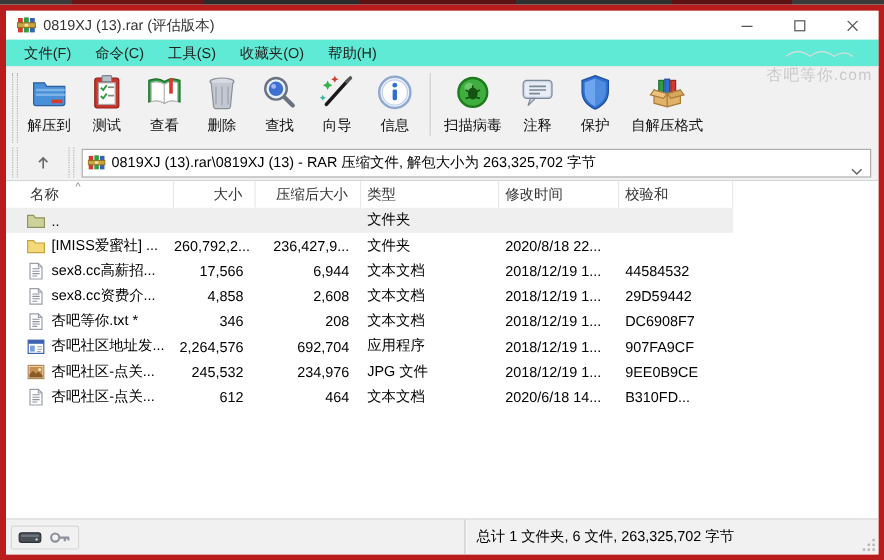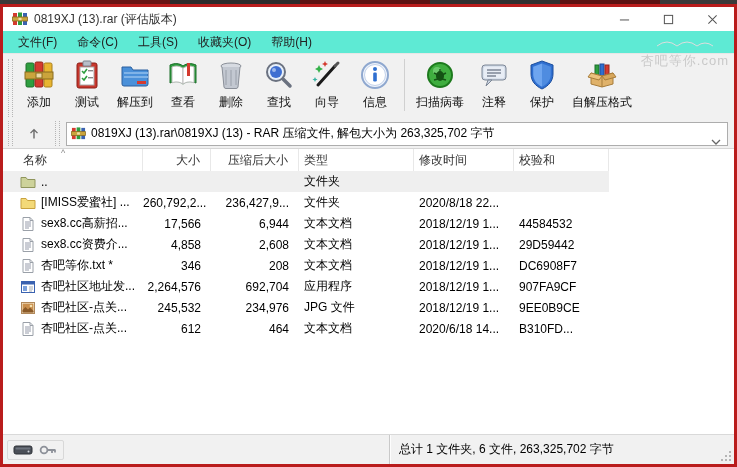--- a/index.html
+++ b/index.html
@@ -1,20 +1,20 @@
 <!DOCTYPE html>
 <html><head>
 <meta charset="utf-8">
 <style>
   * { margin:0; padding:0; box-sizing:border-box; }
   html,body { width:737px; height:467px; overflow:hidden; background:#d9d9d9;
     font-family:"Liberation Sans", sans-serif; }
   .page-edge { height:4px; width:737px;
     background:linear-gradient(90deg,#3a3a3a 0 60px,#6a1414 60px 170px,#2b2b2b 170px 300px,#5c1212 300px 430px,#303030 430px 560px,#5c1212 560px 660px,#3a3a3a 660px 737px); }
-  .window { position:relative; width:737px; height:463px; border:3px solid #b91c1c;
+  .window { position:relative; width:737px; height:463px; border:5px solid #b91c1c;
     background:#fff; display:flex; flex-direction:column; }
 
   
   .titlebar { height:24px; display:flex; align-items:center; padding-left:9px; background:#fff; flex:0 0 auto; }
   .titlebar .app-icon { width:16px; height:16px; flex:0 0 auto; }
   .titlebar .title { margin-left:6px; font-size:12px; color:#333; white-space:nowrap; }
   .win-controls { margin-left:auto; display:flex; height:100%; }
   .win-btn { width:44px; height:100%; display:flex; align-items:center; justify-content:center; }
   .win-btn svg { width:11px; height:11px; }
 
@@ -117,50 +117,40 @@
   <div class="menubar" id="menubar">
       <div class="menu-item">文件(F)</div>
       <div class="menu-item">命令(C)</div>
       <div class="menu-item">工具(S)</div>
       <div class="menu-item">收藏夹(O)</div>
       <div class="menu-item">帮助(H)</div>
     </div>
 
   <div class="toolbar" id="toolbar">
     <div class="gripper"></div>
-  <div class="tb-btn">
-        <span class="tb-icon"><svg viewBox="0 0 32 32">
-            <rect x="3" y="4" width="8" height="24" rx="1.5" fill="#2e9e3f" stroke="#1c6e2a"></rect>
-            <rect x="12" y="3" width="8" height="25" rx="1.5" fill="#d43a2f" stroke="#93241d"></rect>
-            <rect x="21" y="4" width="8" height="24" rx="1.5" fill="#e8b531" stroke="#a97f1c"></rect>
-            <rect x="2" y="13" width="28" height="7" fill="#caa43c" stroke="#8a6c1e"></rect>
-            <rect x="13" y="14" width="6" height="5" fill="#e9d9a6" stroke="#8a6c1e"></rect>
-          </svg></span>
-        <span class="tb-label">添加</span>
+      <div class="tb-btn">
+        <span class="tb-icon"><svg viewBox="0 0 32 32">
+            <path d="M3 8 h9 l2 3 h15 v14 a2 2 0 0 1 -2 2 H5 a2 2 0 0 1 -2 -2 z" fill="#4a90d9" stroke="#2b5f9e"></path>
+            <rect x="5" y="13" width="24" height="2" fill="#7fb3e8"></rect>
+            <rect x="5" y="17" width="24" height="2" fill="#7fb3e8"></rect>
+            <rect x="18" y="22" width="9" height="3" fill="#d43a2f"></rect>
+          </svg></span>
+        <span class="tb-label">解压到</span>
       </div>
       <div class="tb-btn">
         <span class="tb-icon"><svg viewBox="0 0 32 32">
             <rect x="6" y="4" width="20" height="25" rx="2" fill="#c8372d" stroke="#8c1f18"></rect>
             <rect x="9" y="8" width="14" height="18" fill="#fff" stroke="#aaa"></rect>
             <rect x="12" y="2" width="8" height="5" rx="1" fill="#b9bec9" stroke="#7d838f"></rect>
             <path d="M11 12 l2 2 3 -4" stroke="#2e9e3f" stroke-width="1.6" fill="none"></path>
             <rect x="17" y="11" width="5" height="1.4" fill="#888"></rect>
             <path d="M11 19 l2 2 3 -4" stroke="#2e9e3f" stroke-width="1.6" fill="none"></path>
             <rect x="17" y="18" width="5" height="1.4" fill="#888"></rect>
           </svg></span>
         <span class="tb-label">测试</span>
-      </div>
-      <div class="tb-btn">
-        <span class="tb-icon"><svg viewBox="0 0 32 32">
-            <path d="M3 8 h9 l2 3 h15 v14 a2 2 0 0 1 -2 2 H5 a2 2 0 0 1 -2 -2 z" fill="#4a90d9" stroke="#2b5f9e"></path>
-            <rect x="5" y="13" width="24" height="2" fill="#7fb3e8"></rect>
-            <rect x="5" y="17" width="24" height="2" fill="#7fb3e8"></rect>
-            <rect x="18" y="22" width="9" height="3" fill="#d43a2f"></rect>
-          </svg></span>
-        <span class="tb-label">解压到</span>
       </div>
       <div class="tb-btn">
         <span class="tb-icon"><svg viewBox="0 0 32 32">
             <path d="M3 6 c5 -2 9 -2 13 1 c4 -3 8 -3 13 -1 v18 c-5 -2 -9 -2 -13 1 c-4 -3 -8 -3 -13 -1 z" fill="#2e9e3f" stroke="#1c6e2a"></path>
             <path d="M5 8 c4 -1.5 7 -1.2 11 1.2 V25 c-4 -2.4 -7 -2.7 -11 -1.2 z" fill="#fff" stroke="#bbb"></path>
             <path d="M27 8 c-4 -1.5 -7 -1.2 -11 1.2 V25 c4 -2.4 7 -2.7 11 -1.2 z" fill="#fff" stroke="#bbb"></path>
             <rect x="20" y="4" width="3" height="13" fill="#d43a2f"></rect>
           </svg></span>
         <span class="tb-label">查看</span>
       </div>

